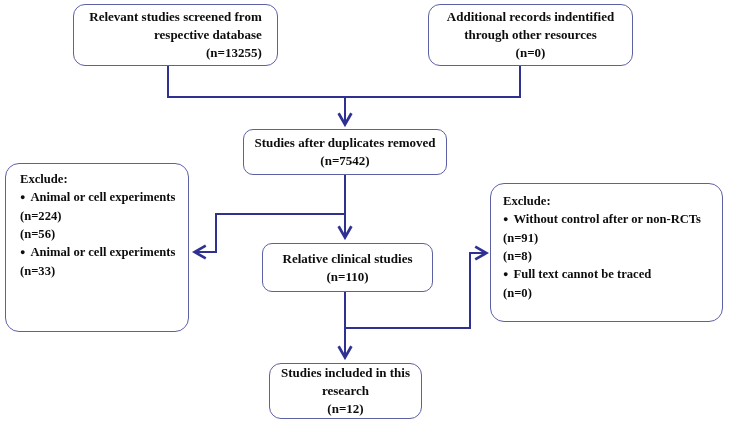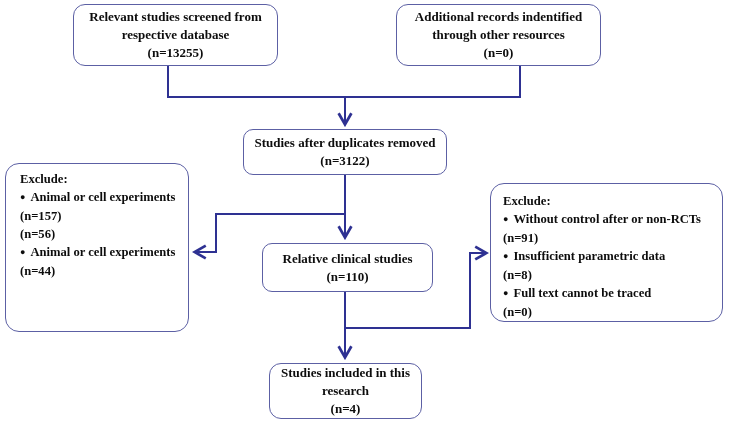--- a/index.html
+++ b/index.html
@@ -60,72 +60,71 @@
       <path d="M345,175 L345,236" marker-end="url(#arrow)"></path>
 
       <path d="M345,214 L216,214 L216,252 L196,252" marker-end="url(#arrow)"></path>
 
       <path d="M345,292 L345,356" marker-end="url(#arrow)"></path>
 
       <path d="M345,328 L470,328 L470,253 L485,253" marker-end="url(#arrow)"></path>
     </g>
   </svg>
 
-  <div class="box centerbox r12" style="left:73px;top:4px;width:205px;height:62px;">
+  <div class="box centerbox r12" style="left:73px;top:4px;width:205px;height:62px;text-align:right;">
     <div class="box-text">Relevant studies screened from
 respective database
 (n=13255)</div>
   </div>
 
-  <div class="box centerbox r12" style="left:396px;top:4px;width:205px;height:62px;">
+  <div class="box centerbox r12" style="left:428px;top:4px;width:205px;height:62px;">
     <div class="box-text">Additional records indentified
 through other resources
 (n=0)</div>
   </div>
 
   <div class="box centerbox r10" style="left:243px;top:129px;width:204px;height:46px;">
     <div class="box-text">Studies after duplicates removed
-(n=3122)</div>
+(n=7542)</div>
   </div>
 
   <div class="box exclude r26" style="left:5px;top:163px;width:184px;height:169px;padding:6px 6px 0 14px;">
     <div class="ex-title">Exclude:</div>
     <div>
       <div><span class="bullet">●</span><span>Animal or cell experiments</span></div>
-      <div>(n=157)</div>
+      <div>(n=224)</div>
     </div>
     <div>
       <div>(n=56)</div>
     </div>
     <div>
       <div><span class="bullet">●</span><span>Animal or  cell experiments</span></div>
-      <div>(n=44)</div>
+      <div>(n=33)</div>
     </div>
   </div>
 
   <div class="box centerbox r10" style="left:262px;top:243px;width:171px;height:49px;">
     <div class="box-text">Relative clinical studies
 (n=110)</div>
   </div>
 
   <div class="box exclude r26" style="left:490px;top:183px;width:233px;height:139px;padding:8px 4px 0 12px;">
     <div class="ex-title">Exclude:</div>
     <div>
       <div><span class="bullet">●</span><span>Without control after or non-RCTs</span></div>
       <div>(n=91)</div>
     </div>
     <div>
-      <div><span class="bullet">●</span><span>Insufficient parametric data</span></div>
       <div>(n=8)</div>
     </div>
     <div>
       <div><span class="bullet">●</span><span>Full text cannot be traced</span></div>
       <div>(n=0)</div>
     </div>
   </div>
 
   <div class="box centerbox r12" style="left:269px;top:363px;width:153px;height:56px;">
     <div class="box-text">Studies included in this
 research
-(n=4)</div>
+(n=12)</div>
   </div>
 
 </div>
 
 </body></html>

